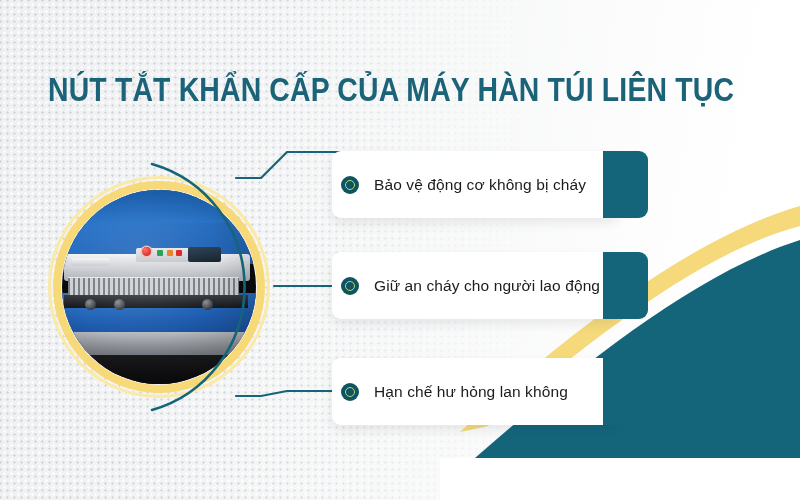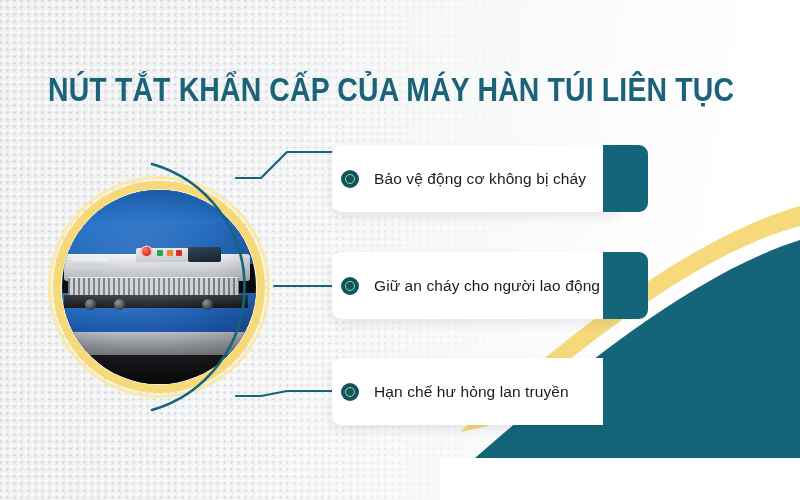--- a/index.html
+++ b/index.html
@@ -238,21 +238,21 @@
     height: 100%;
     width: 230px;
     display: flex;
     align-items: center;
     font-size: 15.5px;
     color: #1c1c1c;
     letter-spacing: 0.1px;
     white-space: nowrap;
   }
 
-  .card-1 { top: 145px; }
+  .card-1 { top: 151px; }
   .card-2 { top: 252px; }
   .card-3 { top: 358px; }
 </style>
 </head>
 <body>
 
 <div id="canvas">
 
   <div class="dots"></div>
   <div class="dots-dark"></div>
@@ -309,16 +309,16 @@
     <div class="card-bg"></div>
     <div class="card-tab"></div>
     <div class="card-bullet"></div>
     <div class="card-text">Giữ an cháy cho người lao động</div>
   </div>
 
   <div class="card card-3">
     <div class="card-bg"></div>
     <div class="card-tab"></div>
     <div class="card-bullet"></div>
-    <div class="card-text">Hạn chế hư hỏng lan truyền</div>
+    <div class="card-text">Hạn chế hư hỏng lan không</div>
   </div>
 
 </div>
 
 </body></html>

